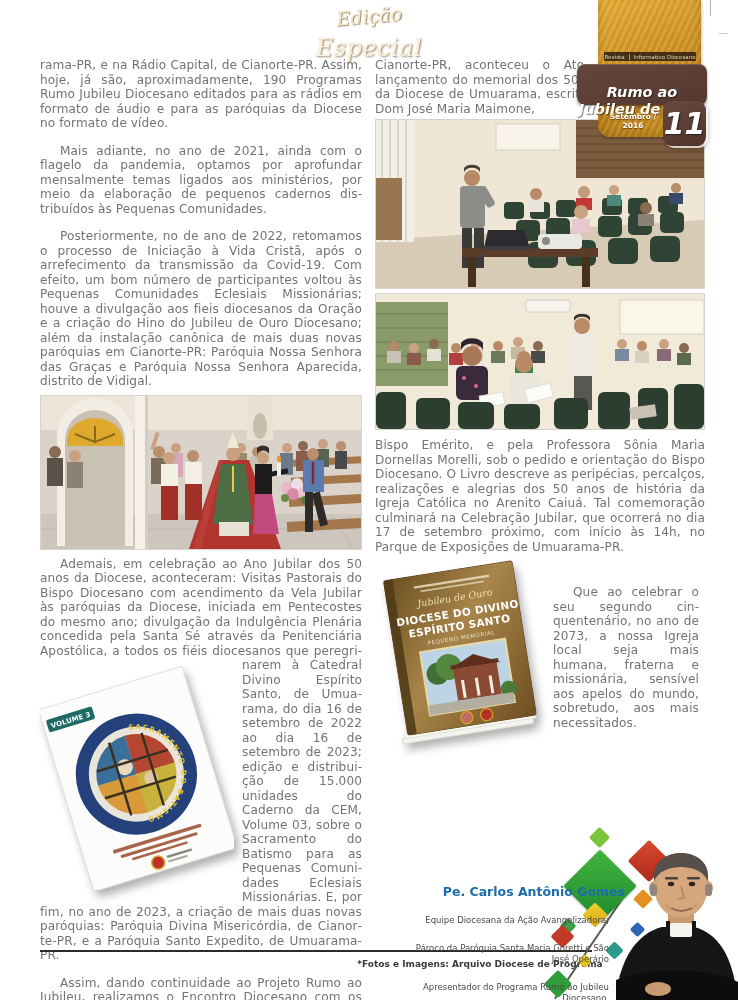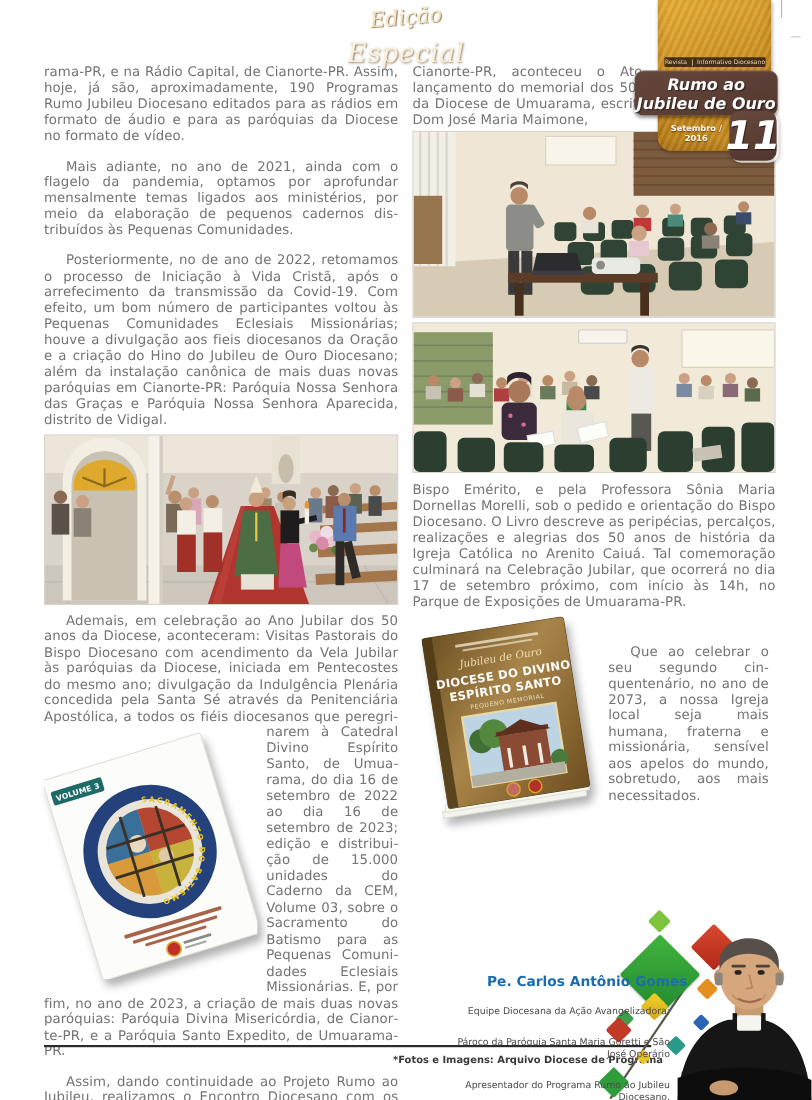--- a/index.html
+++ b/index.html
@@ -33,29 +33,29 @@
       font-family:"DejaVu Serif",serif;font-style:italic;font-size:24px;color:#f8f1dd;
       letter-spacing:.5px;text-shadow:1px 1px 2px rgba(90,50,0,.65);}
   .tagline{position:absolute;top:52px;left:604px;width:92px;height:9px;z-index:7;
       background:rgba(45,28,16,.85);display:flex;align-items:center;justify-content:center;
       gap:4px;font-size:5.5px;color:#e9d9b4;border-radius:1px;}
   .tagline .sep{width:1px;height:6px;background:#b59a6a;}
   .banner{position:absolute;left:577px;top:64px;width:130px;height:41px;z-index:8;
       background:linear-gradient(160deg,#65463c,#54382f);border-radius:8px;
       box-shadow:0 2px 3px rgba(0,0,0,.4), inset 0 1px 1px rgba(255,255,255,.18);
       color:#fff;font-style:italic;font-weight:bold;font-size:14.5px;line-height:17px;
-      text-align:center;padding-top:6px;box-sizing:border-box;
+      text-align:center;padding-top:20px;box-sizing:border-box;
       text-shadow:1px 1px 1px rgba(0,0,0,.5);}
   .issue-date{position:absolute;left:598px;top:112px;width:70px;z-index:8;text-align:center;
       font-size:7.5px;font-weight:bold;color:#fff;text-shadow:0 1px 1px rgba(90,50,0,.8);}
   .num-tile{position:absolute;left:663px;top:101px;width:43px;height:45px;z-index:9;
       background:linear-gradient(160deg,#68493e,#50352c);border-radius:9px;
       box-shadow:2px 2px 0 rgba(255,255,255,.75), 2px 3px 5px rgba(0,0,0,.3);
       display:flex;align-items:center;justify-content:center;
-      color:#fff;font-weight:bold;font-style:italic;font-size:36px;
+      color:#fff;font-weight:bold;font-style:italic;font-size:30px;
       text-shadow:1px 1px 1px rgba(0,0,0,.5);text-align:center;}
   .edge-line1{position:absolute;left:710px;top:0;width:1px;height:16px;background:#b8b4ae;}
   .edge-line2{position:absolute;left:719px;top:33px;width:9px;height:1px;background:#ccc8c2;}
   
   .book1-float{float:left;width:194px;height:228px;margin:4px 8px 2px 0;text-indent:0;}
   .book1-float svg{filter:drop-shadow(4px 6px 4px rgba(0,0,0,.3));}
   .book2-row{display:flex;margin-top:6px;}
   .book2{width:178px;height:185px;flex:0 0 178px;}
   .book2 svg{filter:drop-shadow(4px 6px 4px rgba(0,0,0,.3));}
   .book2-text{width:146px;margin-left:6px;padding-top:12px;}

